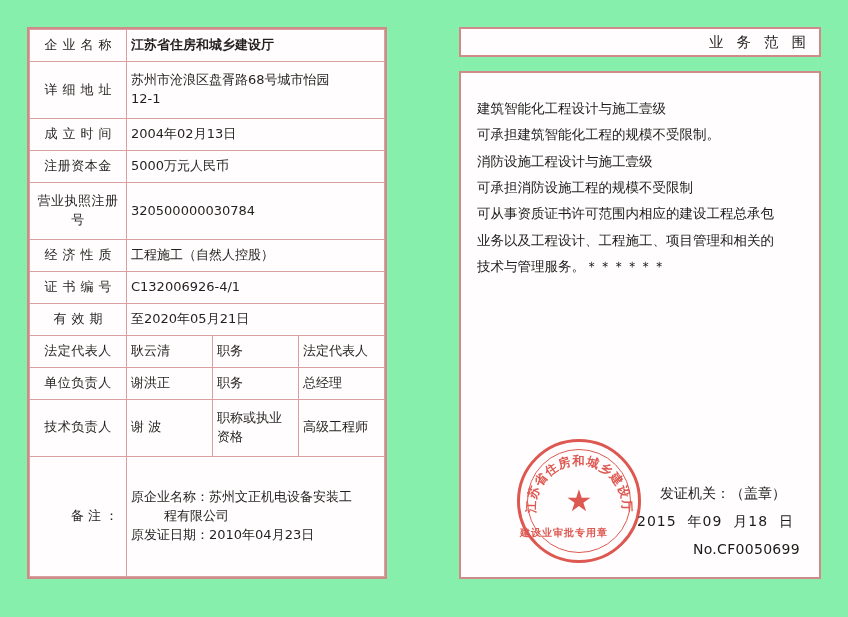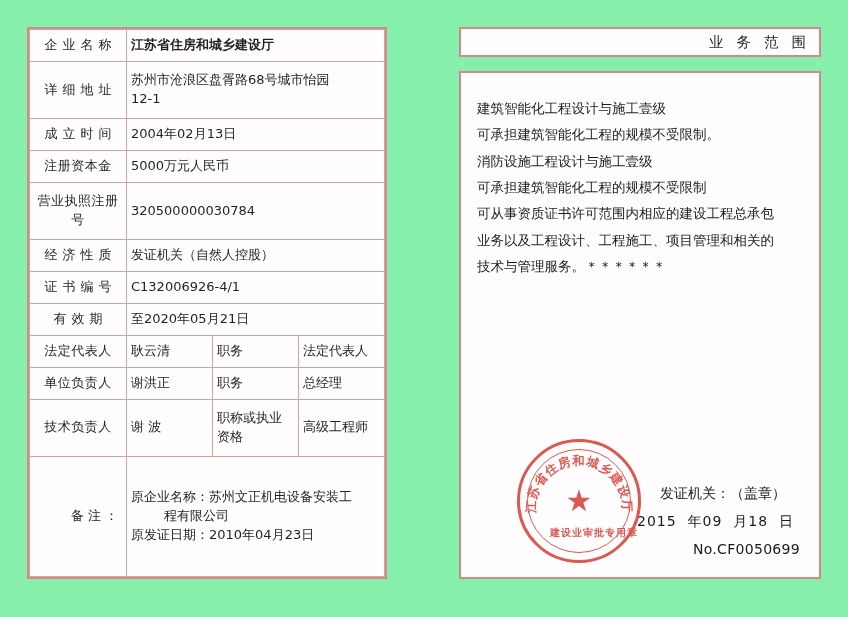--- a/index.html
+++ b/index.html
@@ -213,21 +213,21 @@
     font-family: "DejaVu Sans", sans-serif;
     font-size: 13px;
     font-weight: 700;
     letter-spacing: 1px;
   }
   .seal-bottom {
     position: absolute;
     left: 0;
     bottom: 20px;
     width: 100%;
-    text-align: right;
+    text-align: left;
     color: #d6342c;
     font-size: 10px;
     font-weight: 700;
     letter-spacing: 1px;
   }
 </style>
 </head>
 <body>
 
 <div id="page">
@@ -251,21 +251,21 @@
         <tr>
           <td class="lbl">注册资本金</td>
           <td class="val" colspan="3">5000万元人民币</td>
         </tr>
         <tr>
           <td class="lbl">营业执照注册号</td>
           <td class="val" colspan="3">320500000030784</td>
         </tr>
         <tr>
           <td class="lbl spread">经济性质</td>
-          <td class="val" colspan="3">发证机关（自然人控股）</td>
+          <td class="val" colspan="3">工程施工（自然人控股）</td>
         </tr>
         <tr>
           <td class="lbl spread">证书编号</td>
           <td class="val" colspan="3">C132006926-4/1</td>
         </tr>
         <tr>
           <td class="lbl spread">有效期</td>
           <td class="val" colspan="3">至2020年05月21日</td>
         </tr>
 
@@ -300,21 +300,21 @@
     </table>
   </div>
 
   <div class="panel-right">
     <div class="scope-title">业务范围</div>
 
     <div class="scope-body">
       <div class="scope-line hd">建筑智能化工程设计与施工壹级</div>
       <div class="scope-line">可承担建筑智能化工程的规模不受限制。</div>
       <div class="scope-line hd">消防设施工程设计与施工壹级</div>
-      <div class="scope-line">可承担建筑智能化工程的规模不受限制</div>
+      <div class="scope-line">可承担消防设施工程的规模不受限制</div>
       <div class="scope-line">可从事资质证书许可范围内相应的建设工程总承包</div>
       <div class="scope-line">业务以及工程设计、工程施工、项目管理和相关的</div>
       <div class="scope-line">技术与管理服务。＊＊＊＊＊＊</div>
 
       <div class="issue-block">
         <div class="issue-row authority">发证机关：（盖章）</div>
         <div class="issue-row date">2015  年09  月18  日</div>
         <div class="issue-row number">No.CF0050699</div>
       </div>
     </div>

